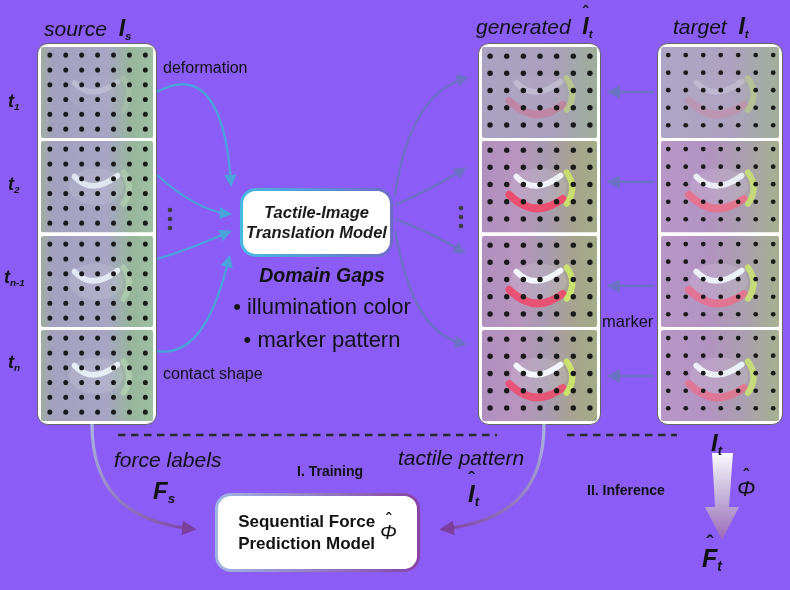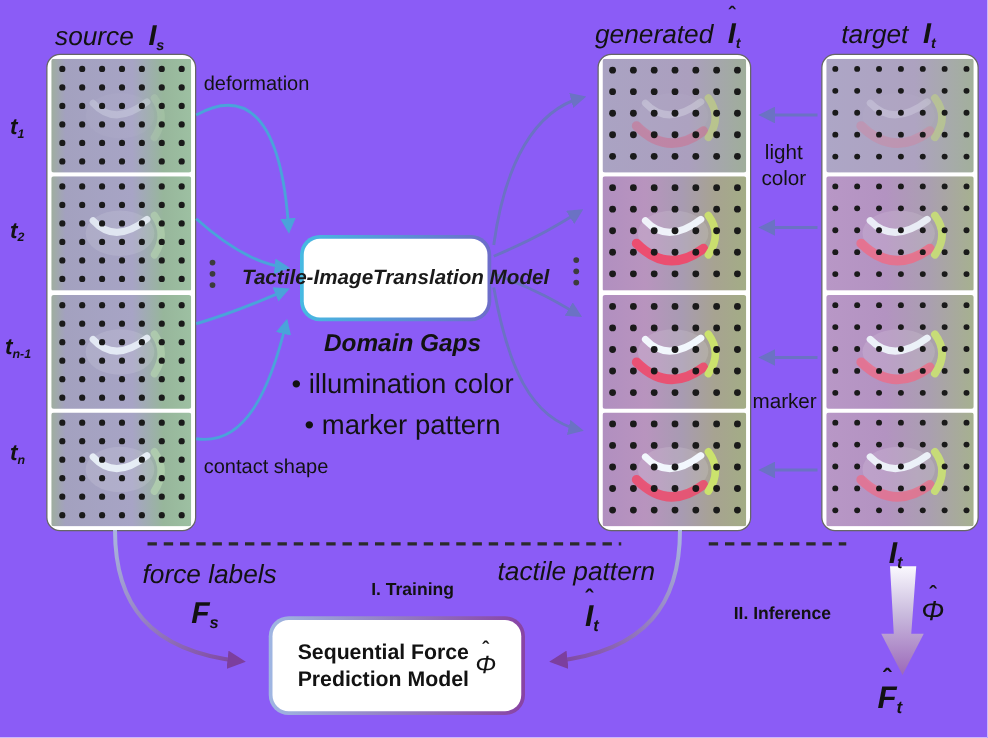--- a/index.html
+++ b/index.html
@@ -17,21 +17,21 @@
   .sub{font-size:0.55em;font-style:italic;font-weight:bold;position:relative;top:0.32em;}
   .hatwrap{position:relative;display:inline-block;}
   .hat{position:absolute;left:50%;transform:translateX(-50%);top:-0.62em;
        font-size:0.78em;font-weight:bold;font-style:normal;}
   .tlabel{font-weight:bold;font-style:italic;font-size:18px;white-space:nowrap;}
   .note{font-size:16px;white-space:nowrap;}
   .note-c{font-size:16.5px;text-align:center;line-height:1.3;}
   
   .gbox{border-radius:16px;padding:2.6px;box-sizing:border-box;}
   .gbox-inner{background:#fff;border-radius:13px;width:100%;height:100%;box-sizing:border-box;
-              display:flex;flex-direction:row;align-items:center;justify-content:center;}
+              display:flex;flex-direction:column;align-items:center;justify-content:center;}
   .mtext{font-weight:bold;font-style:italic;font-size:16.5px;line-height:1.2;text-align:center;
          color:#1a1a1a;white-space:nowrap;}
   .dg{position:absolute;text-align:center;}
   .dg-title{font-weight:bold;font-style:italic;font-size:19.5px;margin-bottom:3px;}
   .dg-item{font-size:22px;line-height:1.5;white-space:nowrap;}
   .stage{font-size:14px;white-space:nowrap;font-weight:bold;}
   .ital{font-style:italic;font-size:21px;white-space:nowrap;}
   .bigsym{font-weight:bold;font-style:italic;font-size:24px;white-space:nowrap;}
   .phi{font-style:italic;font-size:22px;white-space:nowrap;}
   .seq-inner{flex-direction:row !important;gap:5px;}
@@ -764,21 +764,20 @@
     <path d="M567,435 L677,435" stroke="#2b2b2b" stroke-width="2.6" stroke-dasharray="7.5 5.5" fill="none"></path>
 
     <path d="M92,424 C92,482 118,521 193,529" stroke="url(#lgL)" stroke-width="3.2" fill="none" marker-end="url(#mdeep)"></path>
     <path d="M544,424 C544,482 518,521 443,529" stroke="url(#lgR)" stroke-width="3.2" fill="none" marker-end="url(#mdeep)"></path>
 
     <path d="M712,453 L733,453 L729,507 L739,507 L722,540 L705,507 L715,507 Z" fill="url(#lgInf)"></path>
   </svg>
 
   <div class="abs note" style="left:163px;top:59px;">deformation</div>
   <div class="abs note" style="left:163px;top:365px;">contact shape</div>
-  <div class="abs note-c" style="left:595px;top:112px;width:64px;">light color</div>
   <div class="abs note" style="left:602px;top:312px;font-size:16.5px;">marker</div>
 
   <div class="abs gbox" style="left:240px;top:188px;width:153px;height:69px;background:linear-gradient(90deg,#46bae2,#6d6cc9);">
     <div class="gbox-inner">
       <div class="mtext">Tactile-Image</div>
       <div class="mtext">Translation Model</div>
     </div>
   </div>
 
   <div class="dg" style="left:232px;top:264px;width:180px;">

